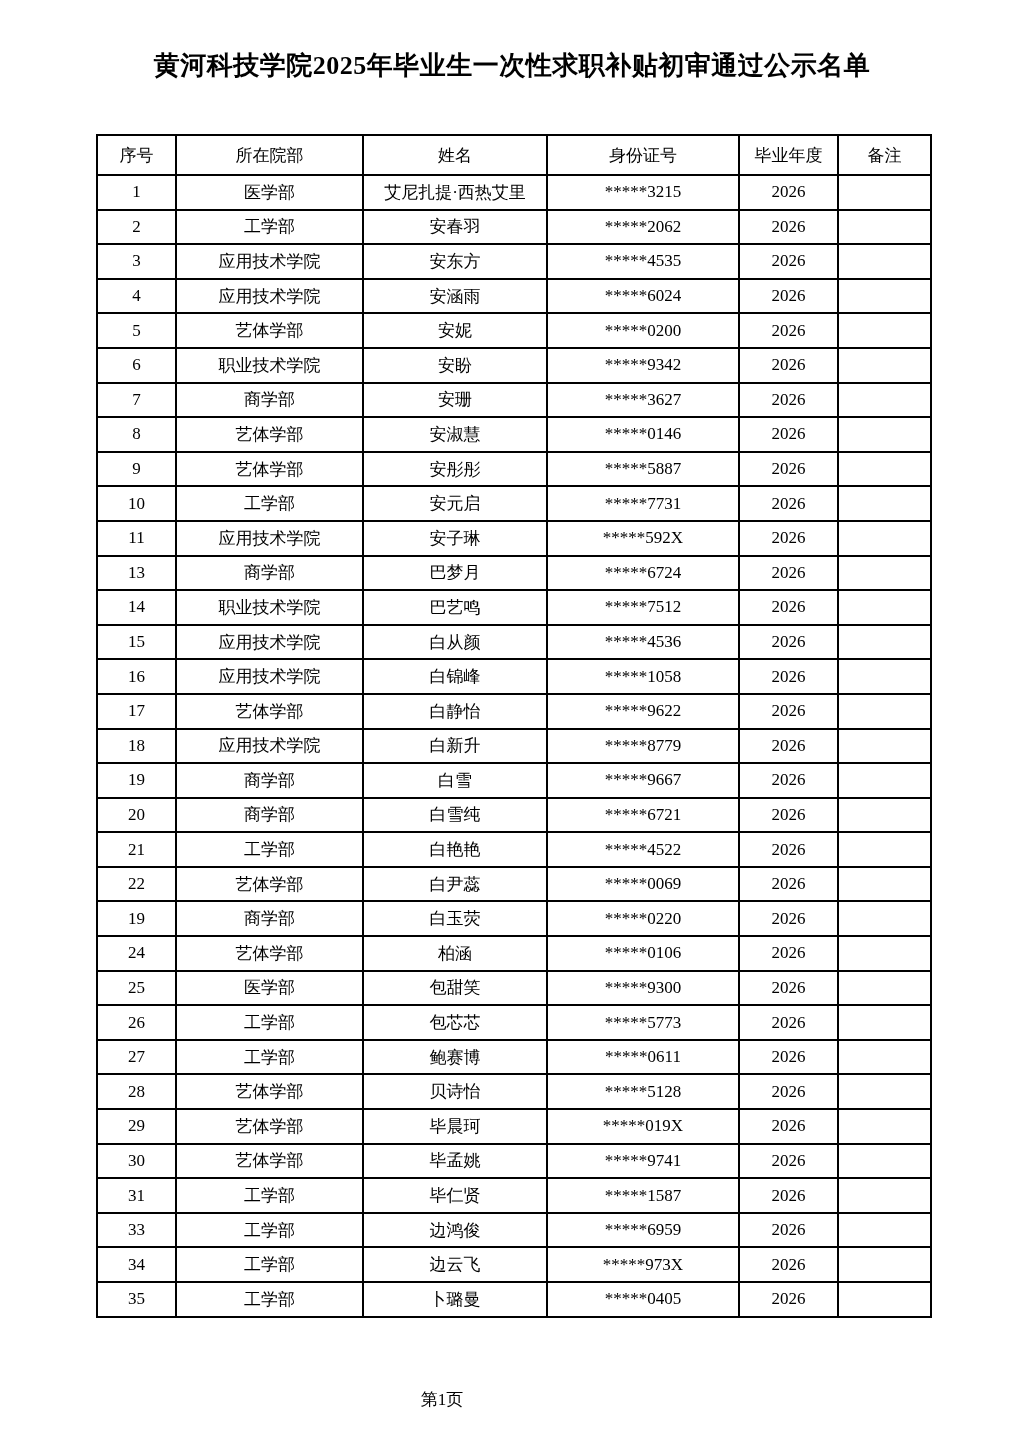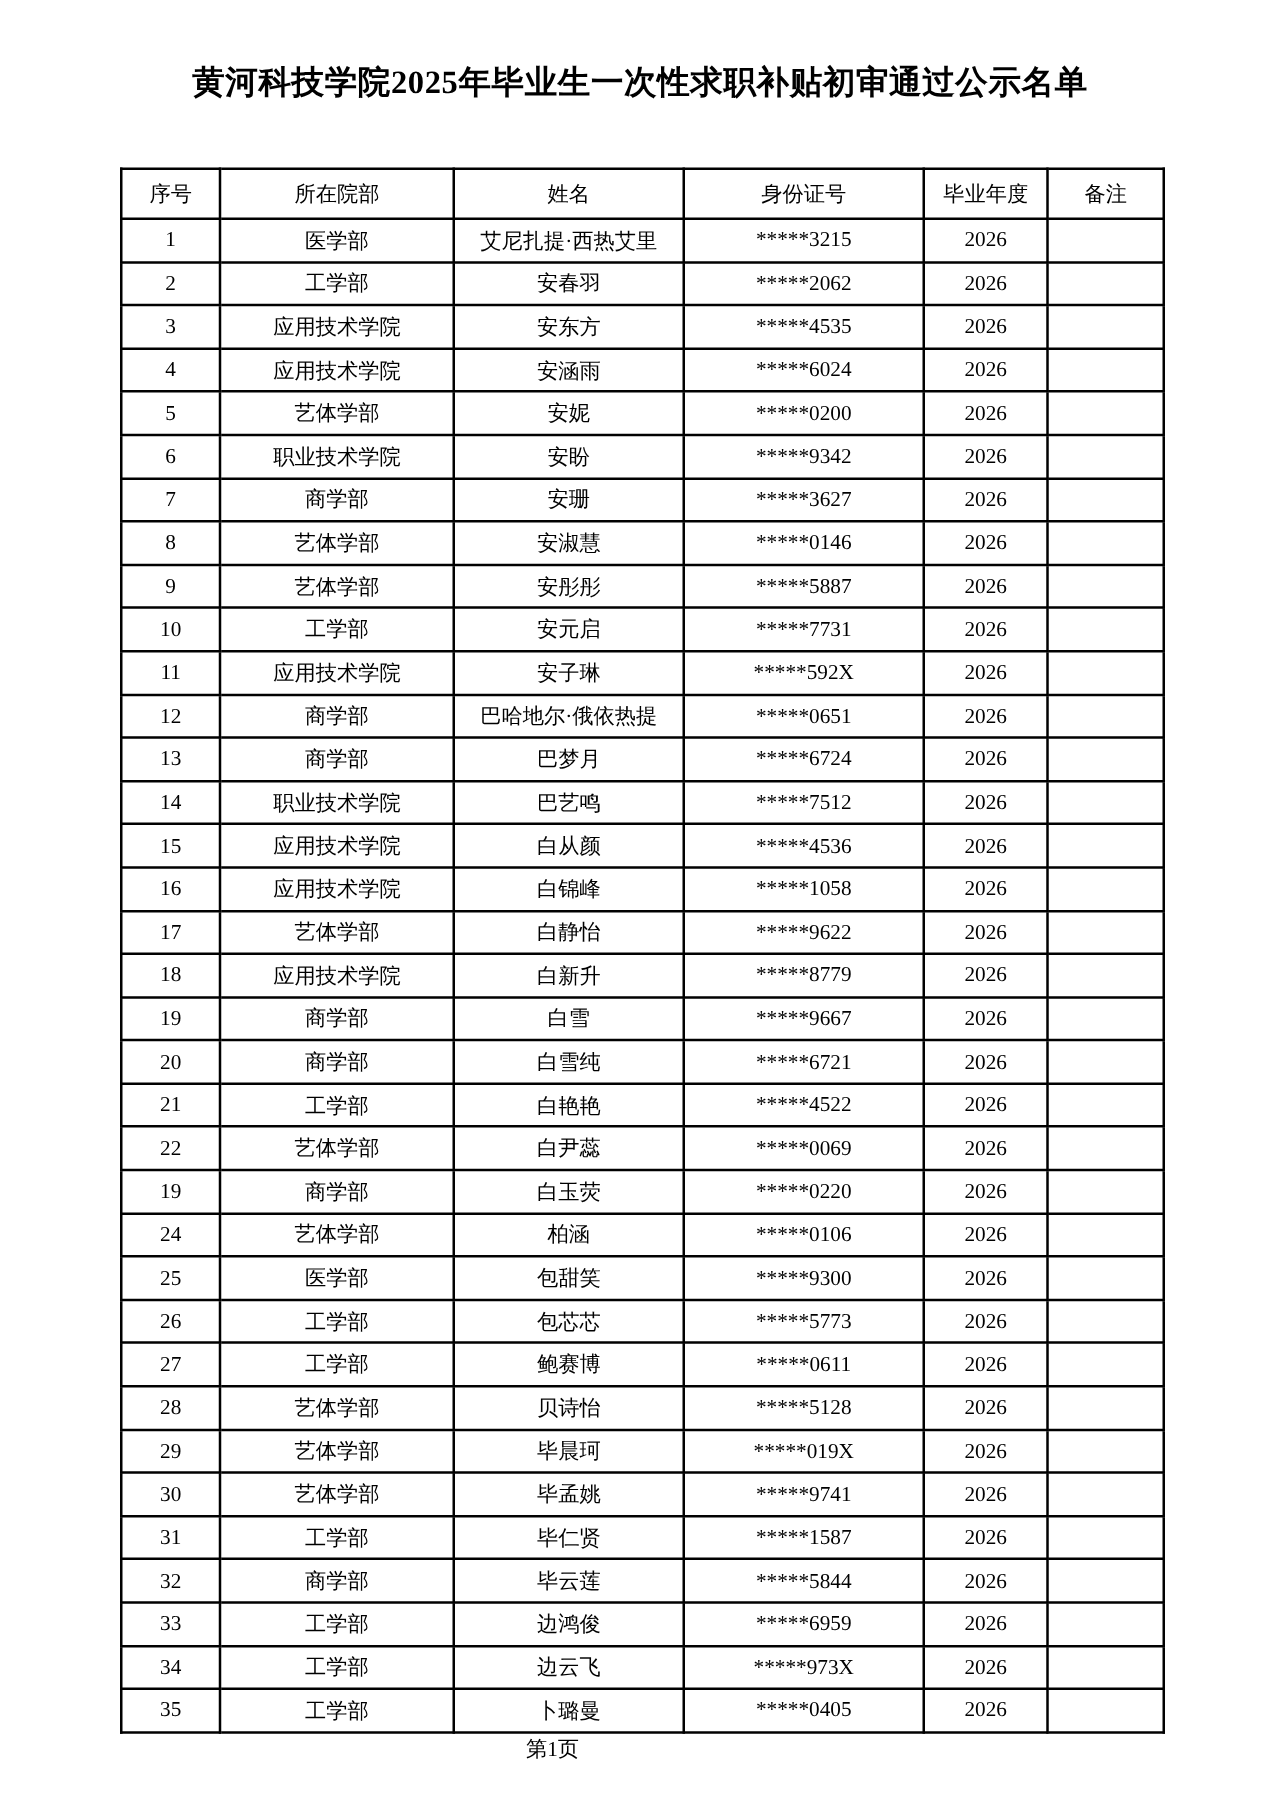--- a/index.html
+++ b/index.html
@@ -168,28 +168,20 @@
       </tr>
       <tr>
         <td>11</td>
         <td>应用技术学院</td>
         <td>安子琳</td>
         <td>*****592X</td>
         <td>2026</td>
         <td></td>
       </tr>
       <tr>
-        <td>12</td>
-        <td>商学部</td>
-        <td>巴哈地尔·俄依热提</td>
-        <td>*****0651</td>
-        <td>2026</td>
-        <td></td>
-      </tr>
-      <tr>
         <td>13</td>
         <td>商学部</td>
         <td>巴梦月</td>
         <td>*****6724</td>
         <td>2026</td>
         <td></td>
       </tr>
       <tr>
         <td>14</td>
         <td>职业技术学院</td>
@@ -324,28 +316,20 @@
         <td>毕孟姚</td>
         <td>*****9741</td>
         <td>2026</td>
         <td></td>
       </tr>
       <tr>
         <td>31</td>
         <td>工学部</td>
         <td>毕仁贤</td>
         <td>*****1587</td>
-        <td>2026</td>
-        <td></td>
-      </tr>
-      <tr>
-        <td>32</td>
-        <td>商学部</td>
-        <td>毕云莲</td>
-        <td>*****5844</td>
         <td>2026</td>
         <td></td>
       </tr>
       <tr>
         <td>33</td>
         <td>工学部</td>
         <td>边鸿俊</td>
         <td>*****6959</td>
         <td>2026</td>
         <td></td>

